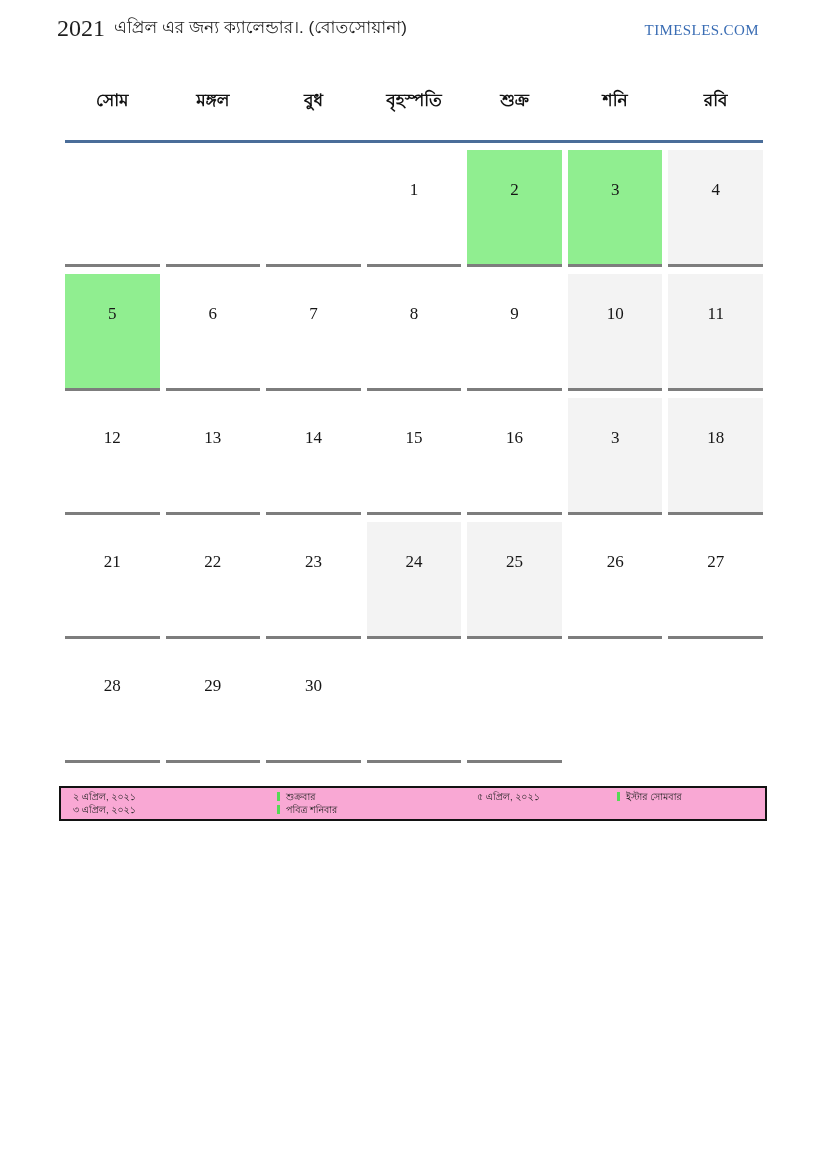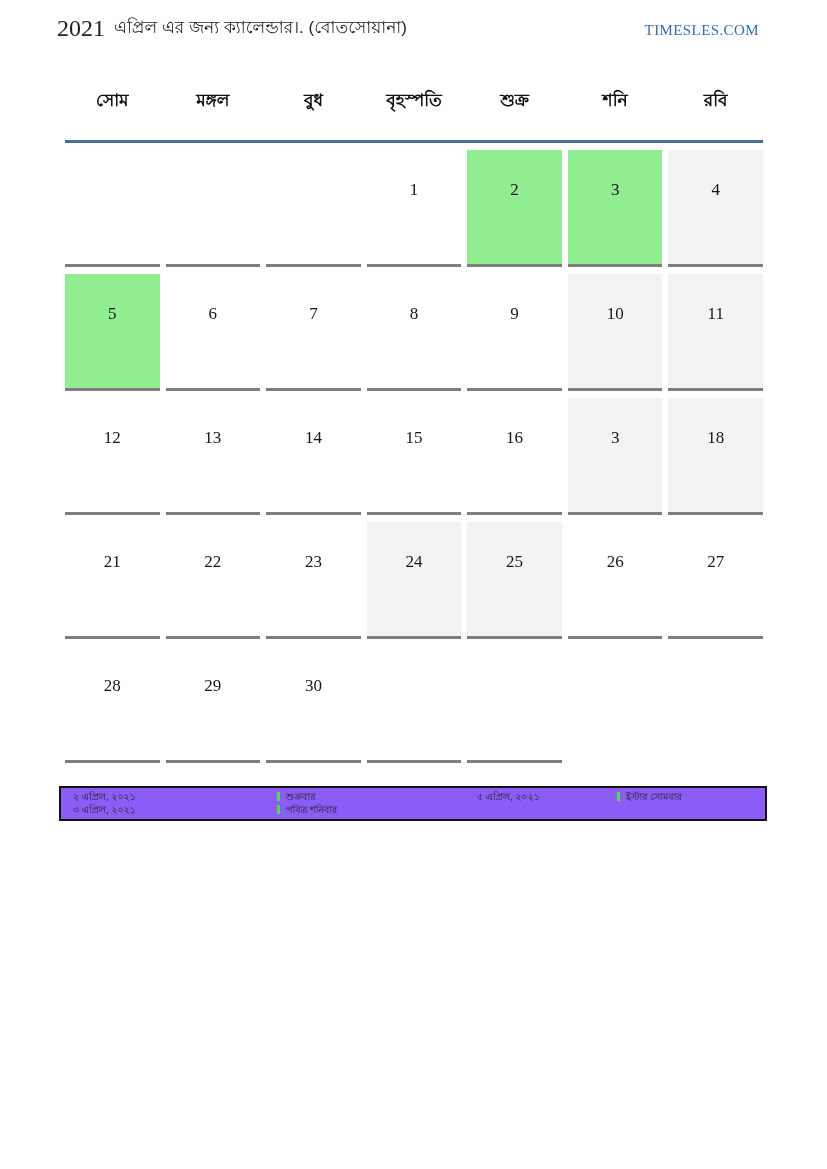--- a/index.html
+++ b/index.html
@@ -21,21 +21,21 @@
   .grid{display:grid;grid-template-columns:repeat(7,1fr);column-gap:6px;row-gap:7px;margin-top:7px;}
   .cell{height:114px;border-bottom:3px solid #7d7d7d;background:#ffffff;
         text-align:center;box-sizing:content-box;}
   .cell .num{display:block;padding-top:29px;font-family:"Liberation Serif", serif;
              font-size:17px;color:#161616;line-height:22px;}
   .cell.weekend{background:var(--weekend,#f3f3f3);}
   .cell.holiday{background:var(--green,#90ee90);}
 
   
   .legend{position:absolute;left:59px;top:786px;width:704px;height:31px;
-          border:2px solid #121212;background:#8b5cf6;}
+          border:2px solid #121212;background:#f9a8d4;}
   .lg-col{position:absolute;top:3px;font-size:9.5px;line-height:12.5px;color:#222;white-space:nowrap;}
   .lg-col div{height:12.5px;}
   .marker{display:inline-block;width:3px;height:9px;background:var(--marker,#55d955);
           margin-right:6px;vertical-align:-1px;}
 </style>
 </head>
 <body>
 
 <div class="page">
 

